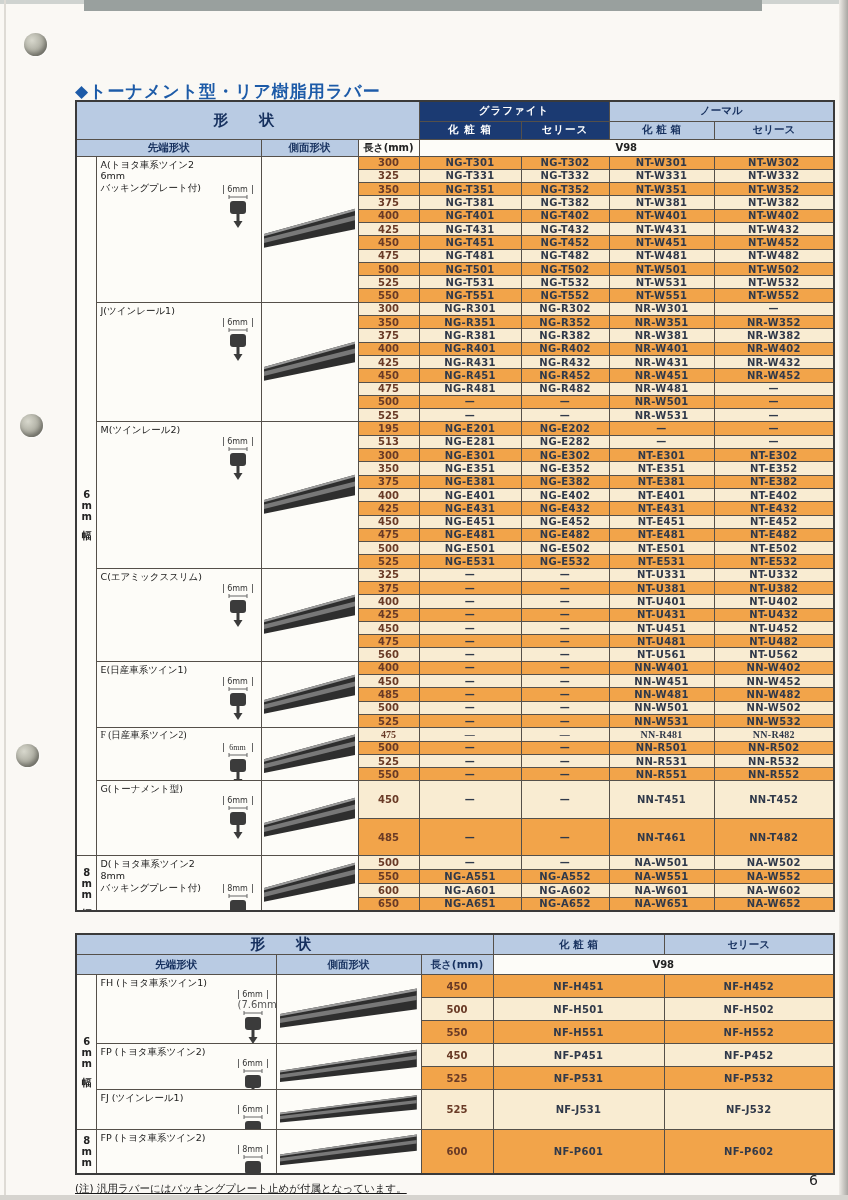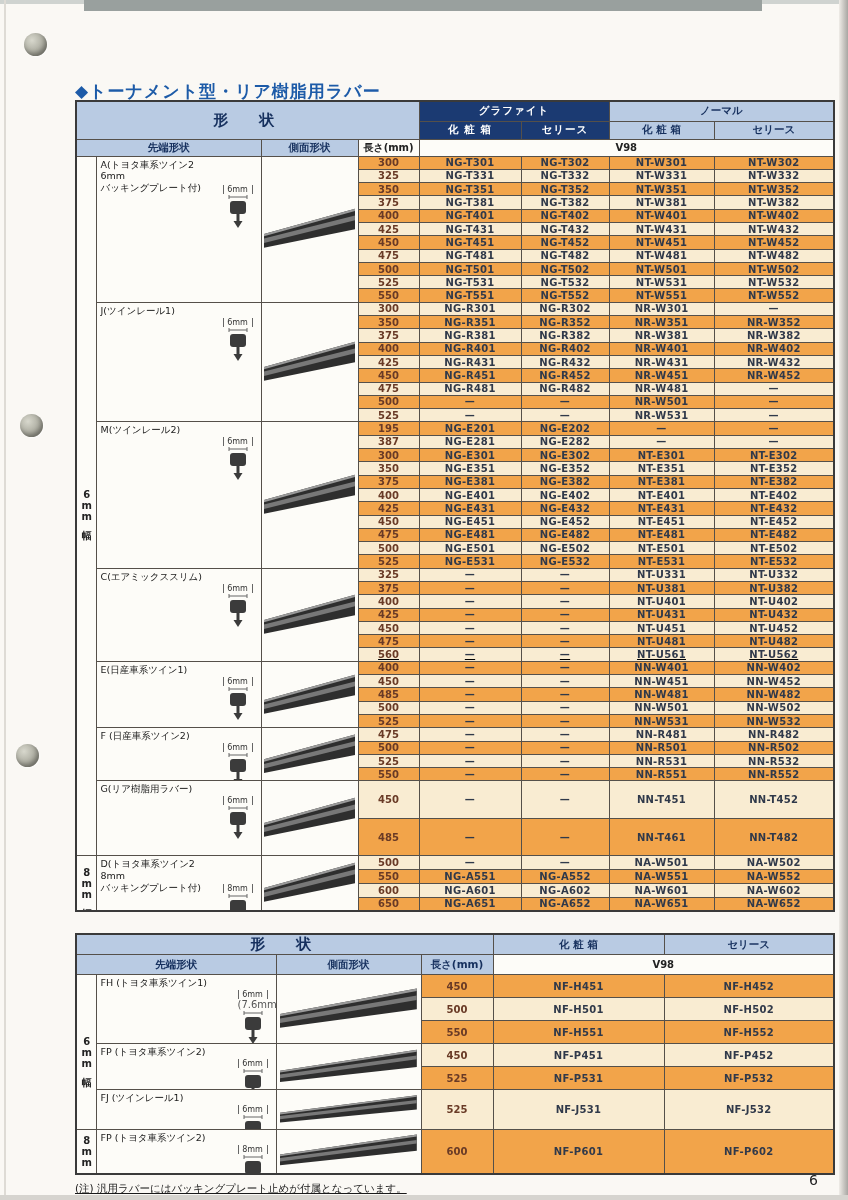--- a/index.html
+++ b/index.html
@@ -282,21 +282,21 @@
                 <polygon points="0,15 100,5 100,7 0,17" fill="#787878"></polygon>
                 <polygon points="0,13 100,2 100,3 0,14" fill="#9a9a9a"></polygon>
               </svg></td>
             <td class="len">195</td>
             <td class="part">NG-E201</td>
             <td class="part">NG-E202</td>
             <td class="part">—</td>
             <td class="part">—</td>
           </tr>
           <tr class="cr" style="height: 13.3px;">
-            <td class="len">387</td>
+            <td class="len">513</td>
             <td class="part">NG-E281</td>
             <td class="part">NG-E282</td>
             <td class="part">—</td>
             <td class="part">—</td>
           </tr>
           <tr class="or" style="height: 13.3px;">
             <td class="len">300</td>
             <td class="part">NG-E301</td>
             <td class="part">NG-E302</td>
             <td class="part">NT-E301</td>
@@ -409,21 +409,21 @@
             <td class="part">NT-U451</td>
             <td class="part">NT-U452</td>
           </tr>
           <tr class="or" style="height: 13.3px;">
             <td class="len">475</td>
             <td class="part">—</td>
             <td class="part">—</td>
             <td class="part">NT-U481</td>
             <td class="part">NT-U482</td>
           </tr>
-          <tr class="cr" style="height: 13.3px; text-decoration: underline;">
+          <tr class="cr" style="height: 13.3px;">
             <td class="len">560</td>
             <td class="part">—</td>
             <td class="part">—</td>
             <td class="part">NT-U561</td>
             <td class="part">NT-U562</td>
           </tr>
           <tr class="or" style="height: 13.3px;">
             <td class="tip" rowspan="5">
               <div class="tip-label">
                 <div>E(日産車系ツイン1)</div>
@@ -467,21 +467,21 @@
             <td class="part">NN-W501</td>
             <td class="part">NN-W502</td>
           </tr>
           <tr class="or" style="height: 13.3px;">
             <td class="len">525</td>
             <td class="part">—</td>
             <td class="part">—</td>
             <td class="part">NN-W531</td>
             <td class="part">NN-W532</td>
           </tr>
-          <tr class="cr" style="height: 13.3px;">
+          <tr class="cr" style="height: 13.3px; font-family: Liberation Serif, serif;">
             <td class="tip" rowspan="4">
               <div class="tip-label">
                 <div>F (日産車系ツイン2)</div>
               </div>
               <div class="tip-diagram"><div class="dim">6mm</div><svg width="26" height="36" viewBox="0 0 26 36">
                   <path d="M4 3 h18 M4 1 v4 M22 1 v4" stroke="#666" stroke-width="1" fill="none"></path>
                   <rect x="5" y="7" width="16" height="13" rx="3" fill="#3b3b3b"></rect>
                   <rect x="11.5" y="20" width="3" height="8" fill="#3b3b3b"></rect>
                   <path d="M8.5 27 h9 l-4.5 7 z" fill="#3b3b3b"></path>
                 </svg></div>
@@ -514,21 +514,21 @@
           <tr class="or" style="height: 13.3px;">
             <td class="len">550</td>
             <td class="part">—</td>
             <td class="part">—</td>
             <td class="part">NN-R551</td>
             <td class="part">NN-R552</td>
           </tr>
           <tr class="cr" style="height: 37.5px;">
             <td class="tip" rowspan="2">
               <div class="tip-label">
-                <div>G(リア樹脂用ラバー)</div>
+                <div>G(トーナメント型)</div>
               </div>
               <div class="tip-diagram"><div class="dim">6mm</div><svg width="26" height="36" viewBox="0 0 26 36">
                   <path d="M4 3 h18 M4 1 v4 M22 1 v4" stroke="#666" stroke-width="1" fill="none"></path>
                   <rect x="5" y="7" width="16" height="13" rx="3" fill="#3b3b3b"></rect>
                   <rect x="11.5" y="20" width="3" height="8" fill="#3b3b3b"></rect>
                   <path d="M8.5 27 h9 l-4.5 7 z" fill="#3b3b3b"></path>
                 </svg></div>
             </td>
             <td class="side" rowspan="2"><svg width="95%" height="46" viewBox="0 0 100 20" preserveAspectRatio="none">
                 <polygon points="0,13 100,2 100,11 0,19" fill="#2e2e2e"></polygon>

